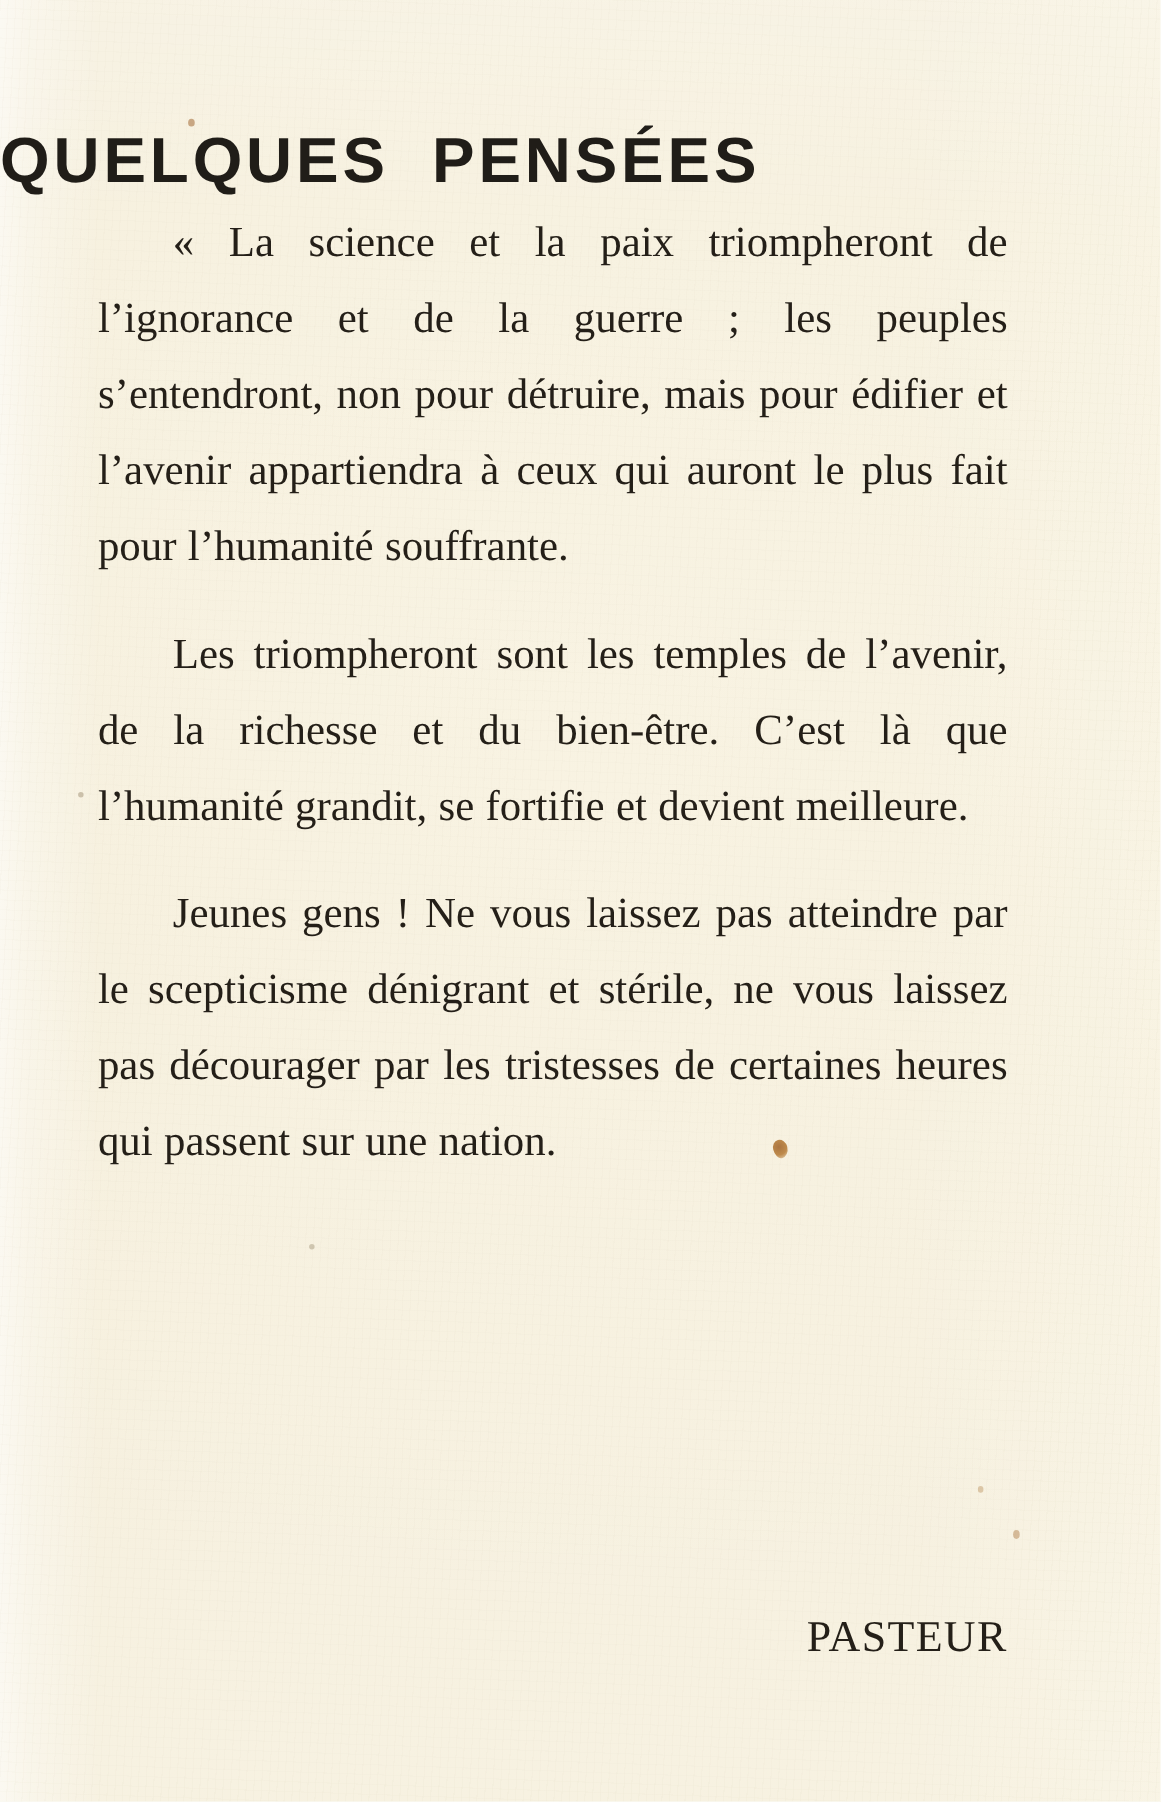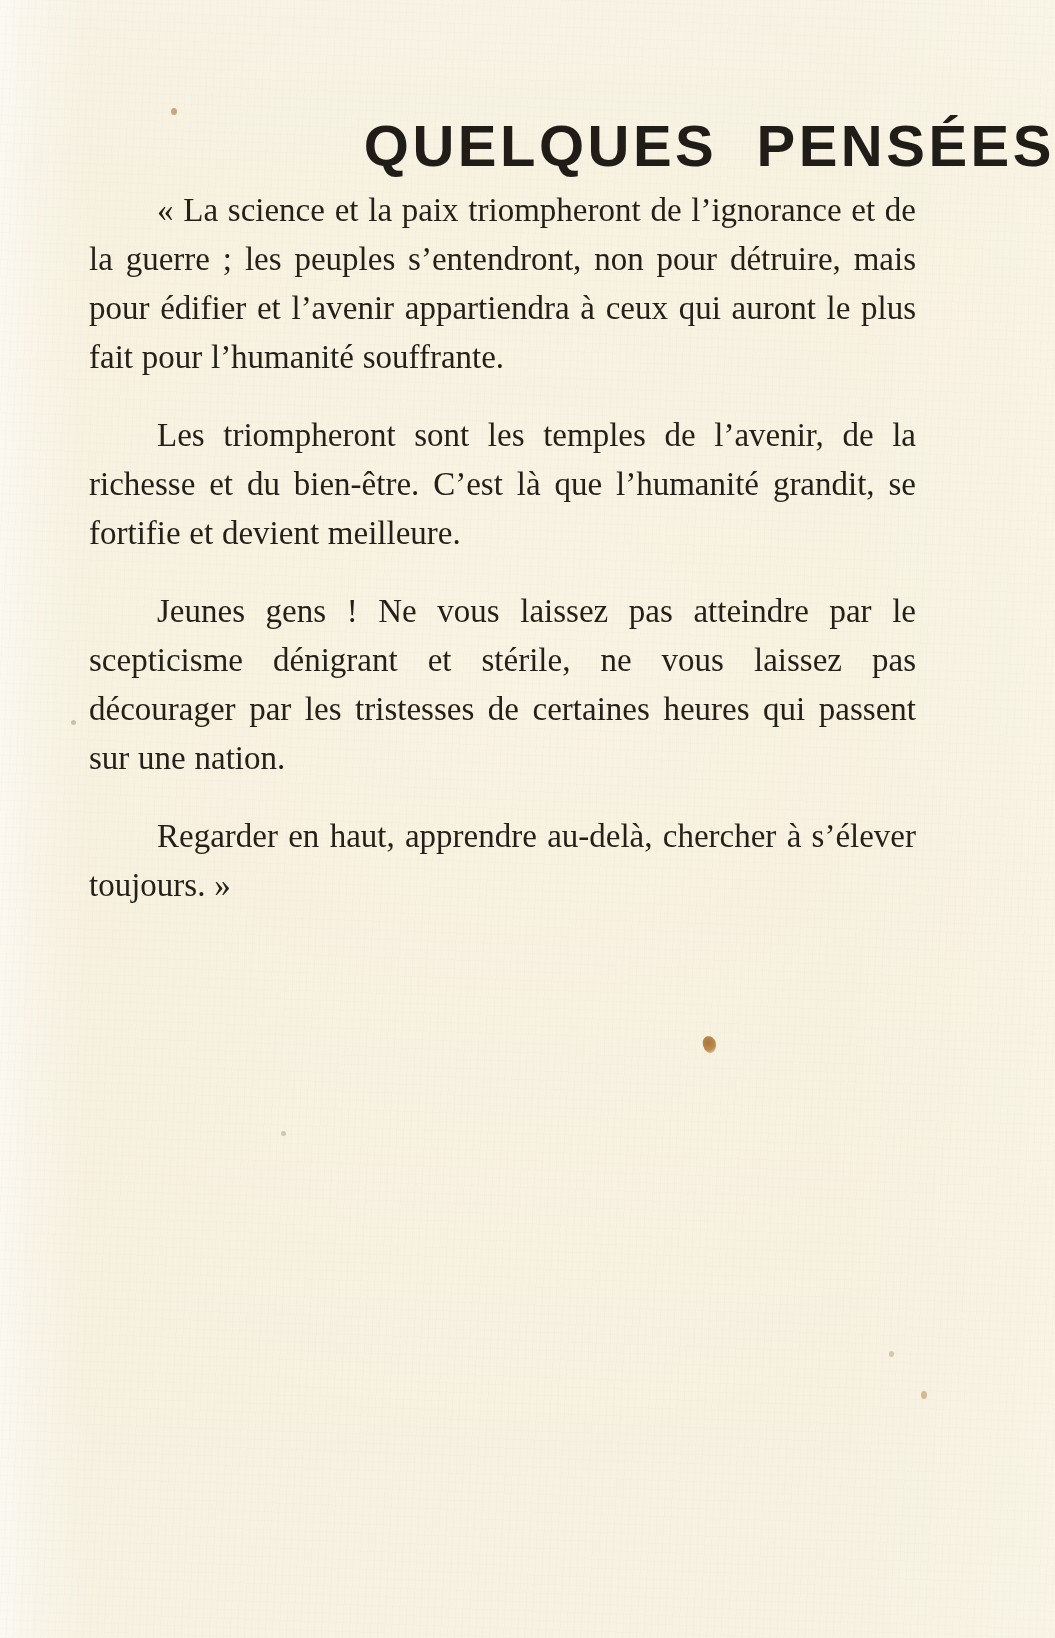--- a/index.html
+++ b/index.html
@@ -53,21 +53,21 @@
         rgba(0,0,0,0) 1px,
         rgba(0,0,0,0) 9px);
   }
 
   
   .title {
     position: absolute;
     left: 0;
     right: 0;
     top: 78px;
-    text-align: right;
+    text-align: left;
     font-family: "Liberation Sans", "DejaVu Sans", sans-serif;
     font-weight: 700;
     font-size: 58px;
     line-height: 1;
     letter-spacing: 3.5px;
     color: #201d18;
     white-space: pre;
   }
 
   
@@ -77,22 +77,22 @@
     top: 186px;
     width: 827px;
     color: #241f18;
   }
 
   .para {
     margin: 0 0 29px 0;
     text-align: justify;
     text-align-last: left;
     text-justify: inter-word;
-    font-size: 33px;
-    line-height: 49px;
+    font-size: 39px;
+    line-height: 69px;
     text-indent: 68px;
     hyphens: manual;
     word-spacing: 0.5px;
   }
 
   .para:last-of-type {
     margin-bottom: 0;
   }
 
   .signature {
@@ -154,23 +154,23 @@
 <div class="card">
 
   <div class="grain"></div>
 
   <h1 class="title">QUELQUES  PENSÉES</h1>
 
   <div class="body-block">
     <p class="para">« La science et la paix triompheront de l’ignorance et de la guerre ; les peuples s’entendront, non pour détruire, mais pour édifier et l’avenir appartiendra à ceux qui auront le plus fait pour l’humanité souffrante.</p>
     <p class="para">Les triompheront sont les temples de l’avenir, de la richesse et du bien-être. C’est là que l’humanité grandit, se fortifie et devient meilleure.</p>
     <p class="para">Jeunes gens ! Ne vous laissez pas atteindre par le scepticisme dénigrant et stérile, ne vous laissez pas décourager par les tristesses de certaines heures qui passent sur une nation.</p>
-    <p class="para">Regarder en haut, apprendre au-delà, chercher à s’élever toujours. »</p>
   </div>
 
+  <div class="signature">PASTEUR</div>
 
   <span class="spot spot-a"></span>
   <span class="spot spot-b"></span>
   <span class="spot spot-c"></span>
   <span class="spot spot-d"></span>
   <span class="spot spot-e"></span>
   <span class="spot spot-f"></span>
 
 </div>
 

